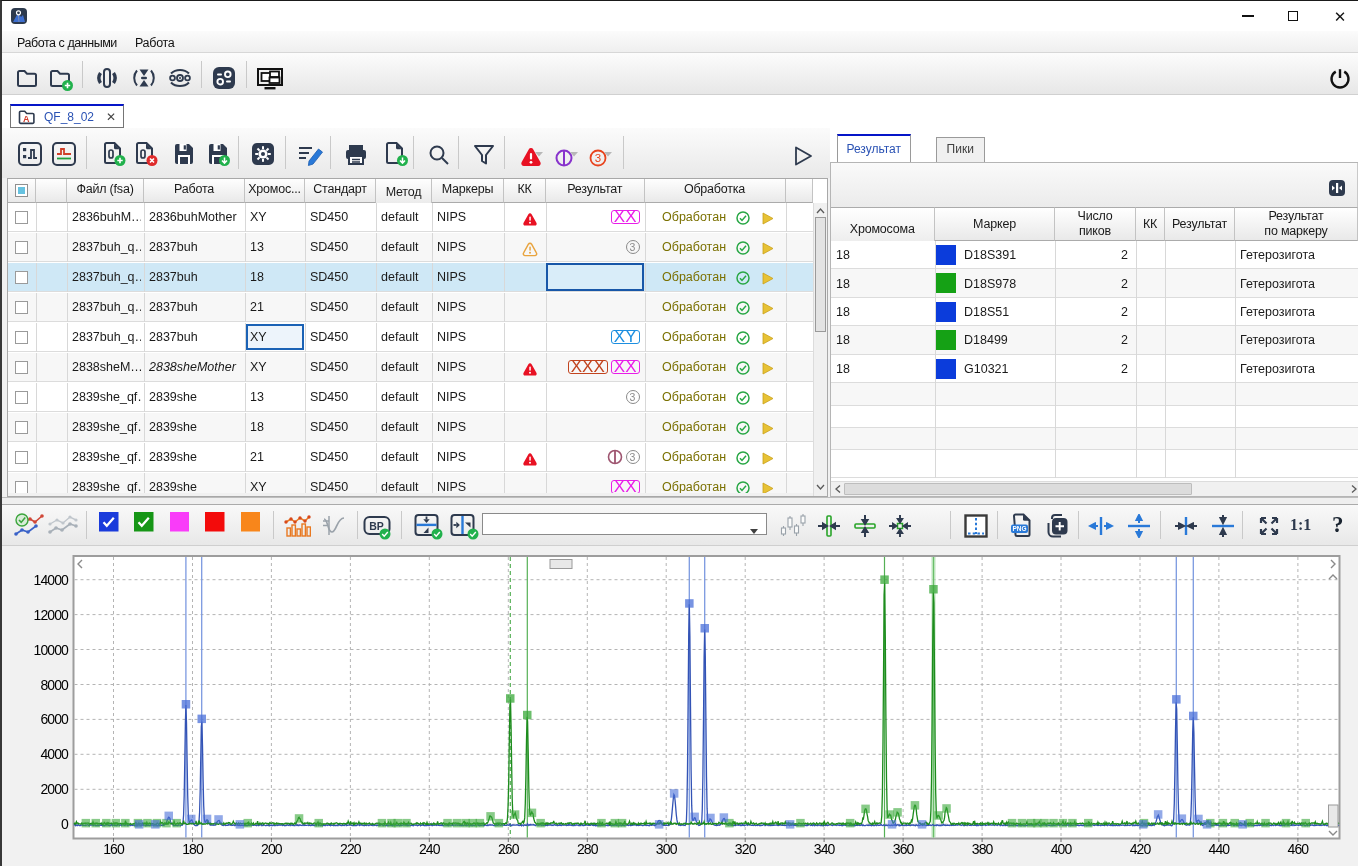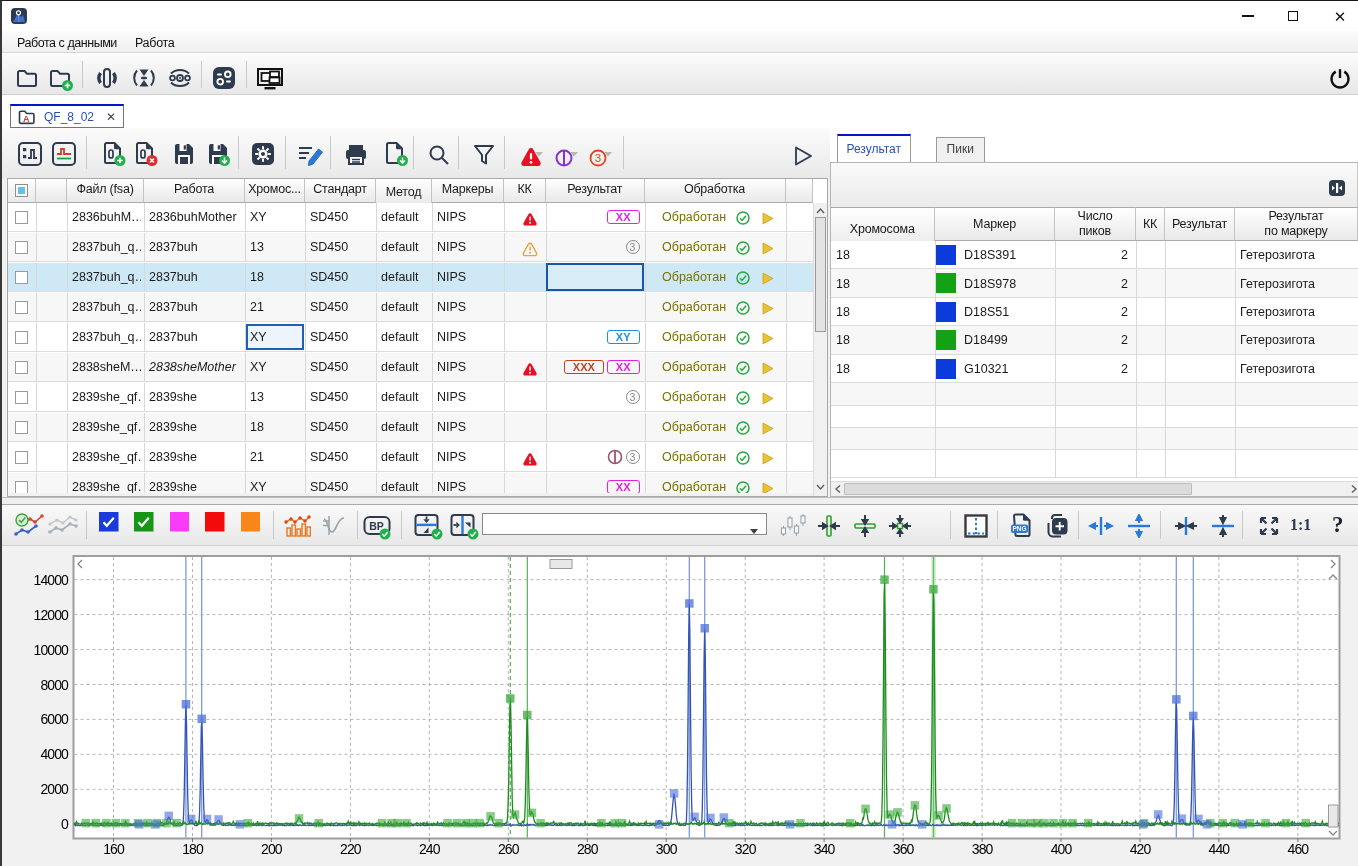--- a/index.html
+++ b/index.html
@@ -1,21 +1,21 @@
 <!DOCTYPE html>
 <html><head><meta charset="utf-8"><style>
 
 *{margin:0;padding:0;box-sizing:border-box;}
 body{font-family:"Liberation Sans",sans-serif;}
 #root{position:relative;width:1358px;height:866px;background:#f1f1f1;overflow:hidden;
  border-left:2px solid #383838;border-top:1px solid #1a1a1a;}
 .hdrcell{position:absolute;background:linear-gradient(#ffffff,#e9e9e9);border-right:1px solid #c3c3c3;
  border-bottom:1px solid #ababab;color:#1a1a1a;font-size:12.5px;letter-spacing:-0.2px;display:flex;align-items:center;justify-content:center;text-align:center;line-height:15px;}
 .cell{position:absolute;font-size:12.5px;color:#1a1a1a;display:flex;align-items:center;white-space:nowrap;overflow:hidden;}
-.badge{display:inline-block;border-radius:3px;font-size:11px;font-weight:bold;padding:0px 8px;line-height:12px;border:1.5px solid;}
+.badge{display:inline-block;border-radius:3px;font-size:17px;font-weight:normal;padding:0px 2px;line-height:12px;border:1.5px solid;}
 </style></head><body>
 <div id="root">
 
 <div style="position:absolute;left:0px;top:0px;width:1356px;height:30px;background:#ffffff;"></div>
 <div style="position:absolute;left:9px;top:7px;width:16px;height:16px;"><svg width="16" height="16" viewBox="0 0 16 16" style="">
         <rect x="0" y="0" width="16" height="16" rx="4" fill="#2d3a4d"></rect>
         <path d="M2 14 L7 5 L10 9 L12 7 L14 14 Z" fill="#3e6fd0"></path>
         <path d="M7.2 4.5 L8 14" stroke="#8a99b0" stroke-width="0.8"></path>
         <circle cx="7.5" cy="4.8" r="2" fill="#2d3a4d" stroke="#ffffff" stroke-width="1.2"></circle>
       </svg></div>

